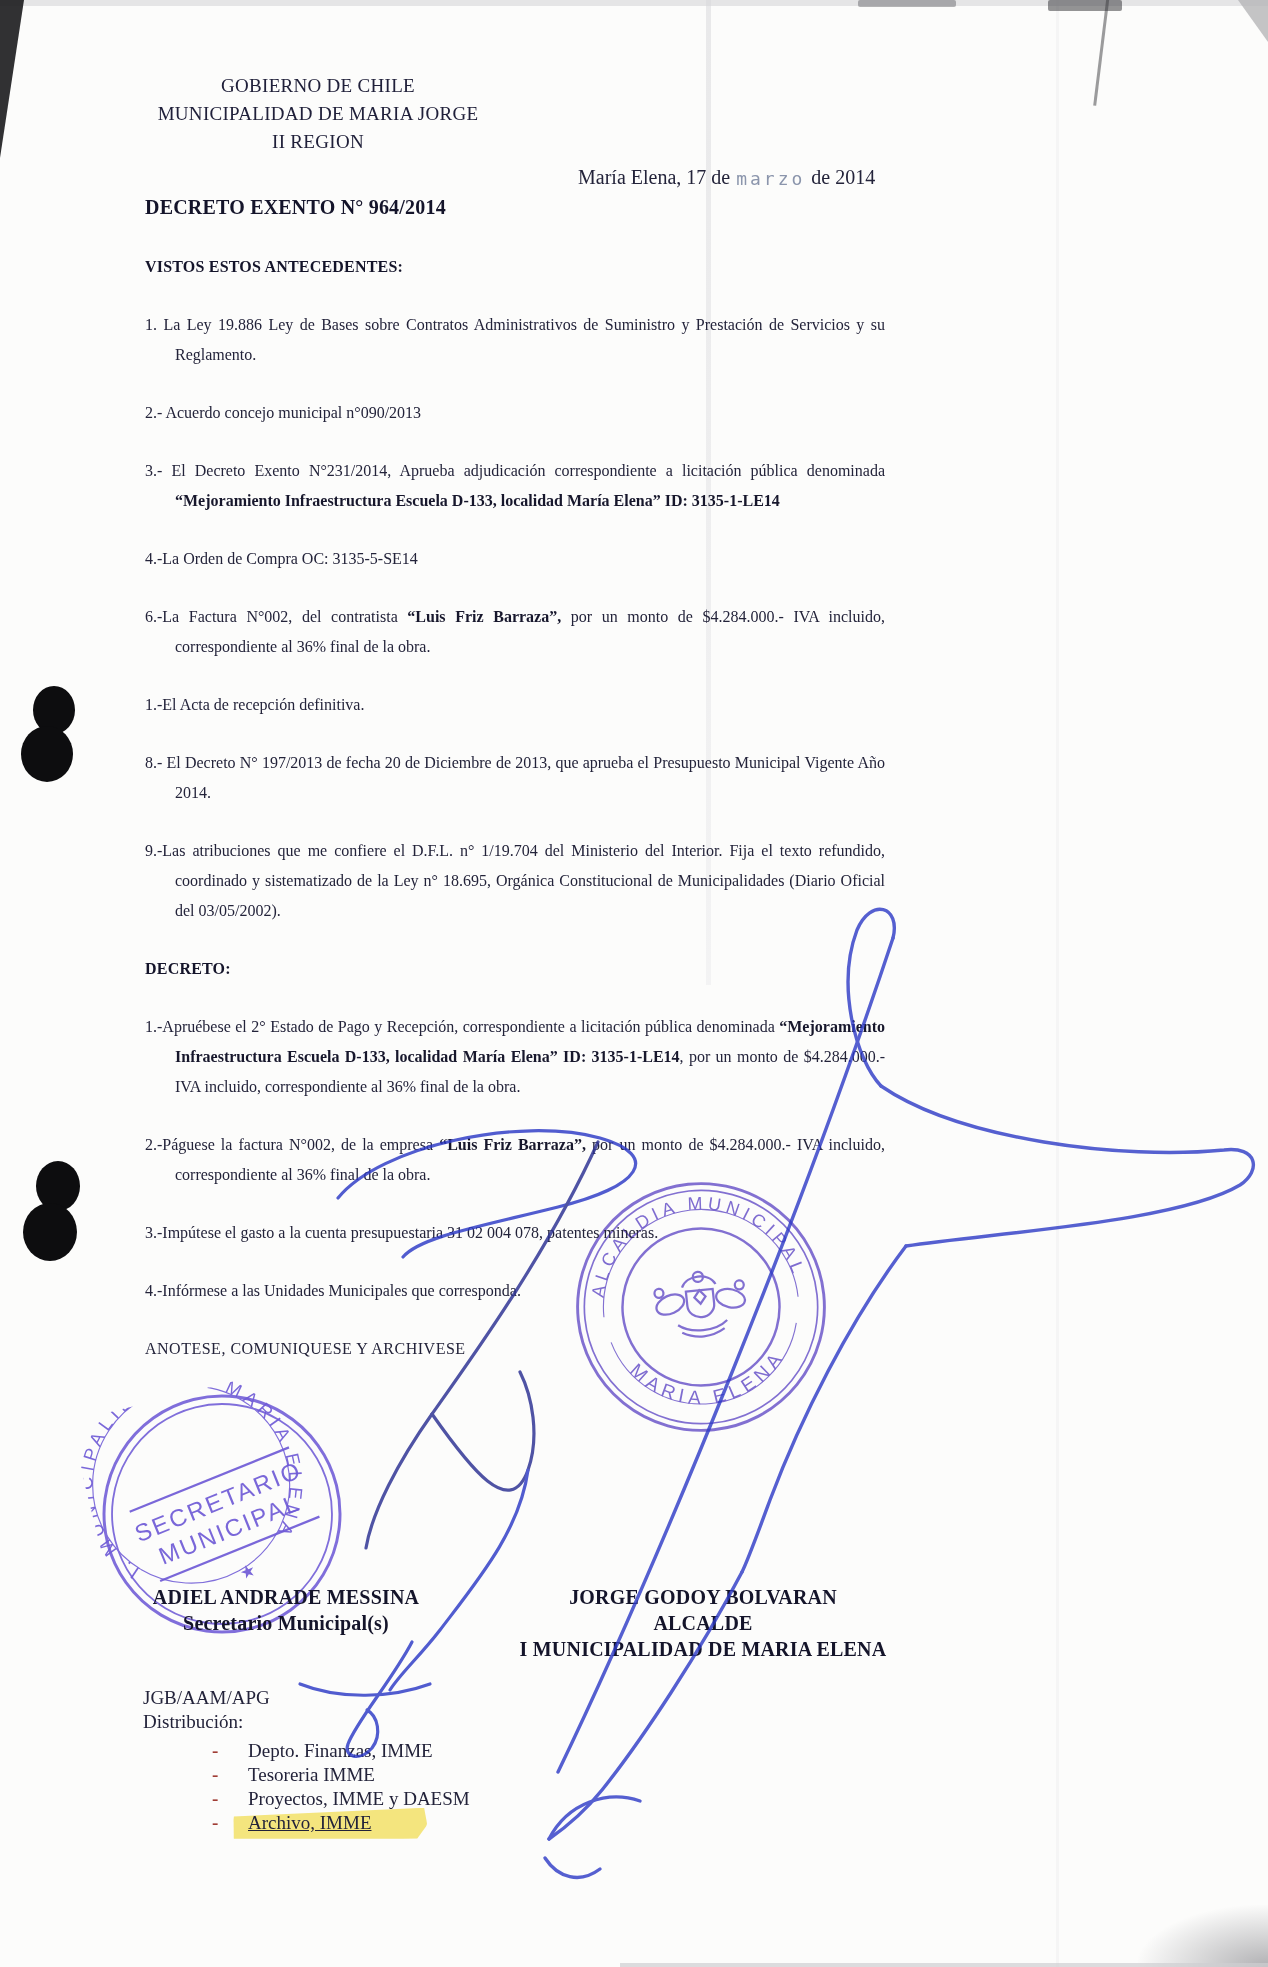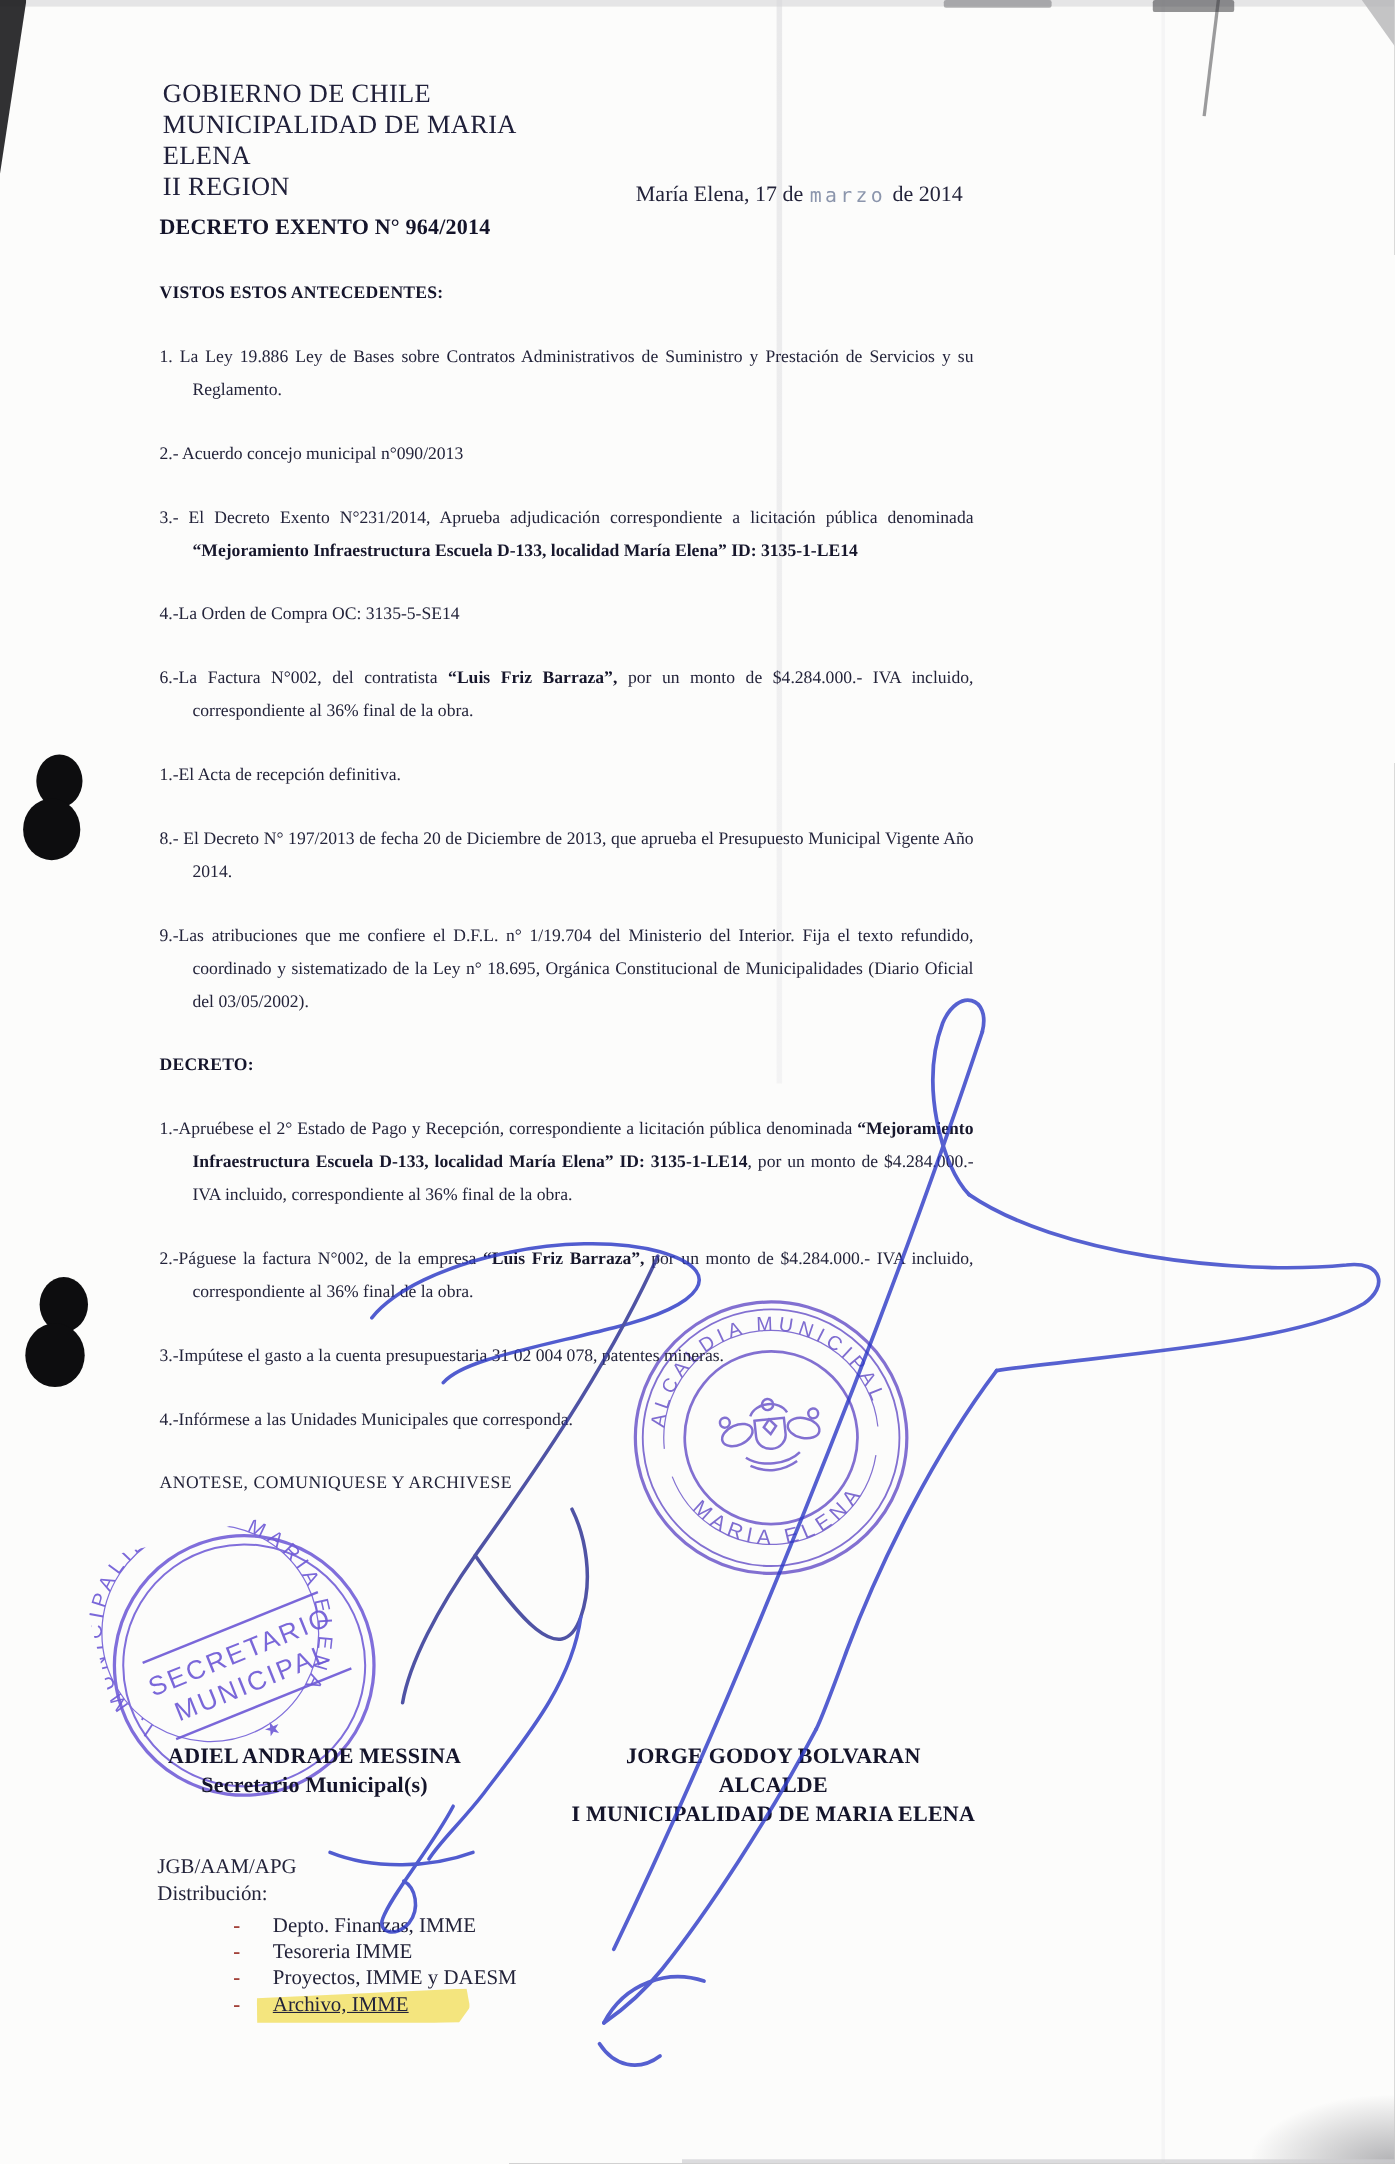--- a/index.html
+++ b/index.html
@@ -1,20 +1,20 @@
 <!DOCTYPE html>
 <html><head>
 <meta charset="utf-8">
 <style>
   html,body{margin:0;padding:0;background:#9a9a9a;}
   .page{position:relative;width:1268px;height:1967px;margin:0 auto;background:#fcfcfb;
         overflow:hidden;font-family:"Liberation Serif","DejaVu Serif",serif;color:#23233a;}
   
-  .gov-header{position:absolute;left:148px;top:72px;width:340px;text-align:left;
-              font-size:24px;line-height:28px;letter-spacing:.3px;color:#20203a;}
+  .gov-header{position:absolute;left:148px;top:72px;width:340px;text-align:center;
+              font-size:19px;line-height:28px;letter-spacing:.3px;color:#20203a;}
   .date-line{position:absolute;left:578px;top:166px;font-size:20px;white-space:nowrap;}
   .month-stamp{display:inline-block;font-family:"DejaVu Sans Mono",monospace;font-size:18px;
                letter-spacing:3px;color:#8590a8;margin:0 6px;transform:translateY(1px);opacity:.95;}
   .decree-no{position:absolute;left:145px;top:196px;font-size:20px;font-weight:bold;letter-spacing:.2px;color:#14142a;}
   
   .flow{position:absolute;left:145px;top:252px;width:740px;font-size:16px;line-height:30px;
         text-align:justify;z-index:3;}
   .flow p{margin:0 0 28px 0;}
   .h{font-weight:bold;color:#14142a;letter-spacing:.2px;text-align:left;}
   .item{padding-left:30px;text-indent:-30px;}
@@ -78,21 +78,21 @@
     <ellipse cx="36" cy="28" rx="21" ry="24" fill="#0d0d0f"></ellipse>
       <ellipse cx="29" cy="72" rx="26" ry="28" fill="#0d0d0f"></ellipse>
   </svg>
   <svg class="punch" style="left:20px;top:1158px" width="76" height="106">
     <ellipse cx="38" cy="28" rx="22" ry="25" fill="#0d0d0f"></ellipse>
       <ellipse cx="30" cy="74" rx="27" ry="29" fill="#0d0d0f"></ellipse>
   </svg>
 
   <div class="gov-header">
     <div>GOBIERNO DE CHILE</div>
-    <div>MUNICIPALIDAD DE MARIA ELENA</div>
+    <div>MUNICIPALIDAD DE MARIA JORGE</div>
     <div>II REGION</div>
   </div>
 
   <div class="date-line"><span>María Elena, 17 de</span><span class="month-stamp">marzo</span><span>de 2014</span></div>
 
   <div class="decree-no">DECRETO EXENTO N° 964/2014</div>
 
   <div class="flow">
     <p class="h">VISTOS ESTOS ANTECEDENTES:</p>
     <div id="vistos-list">

